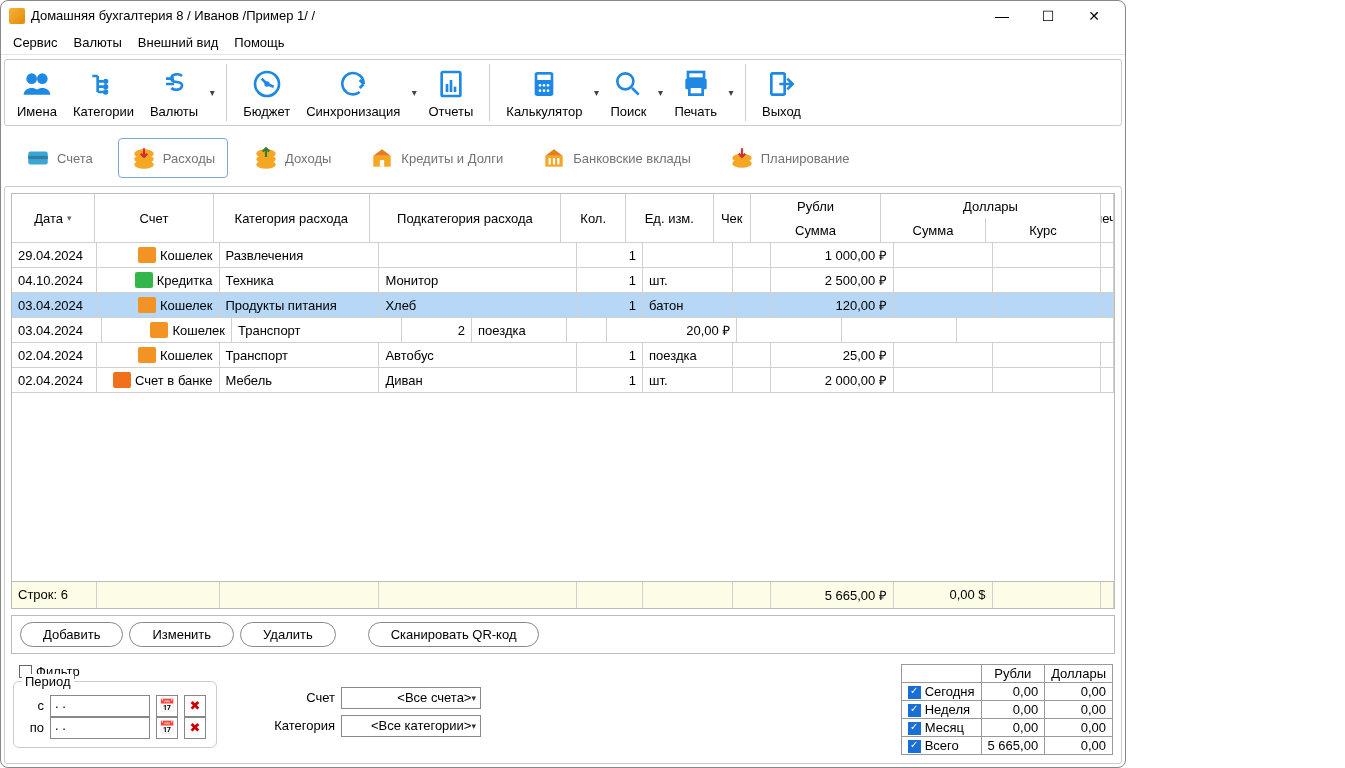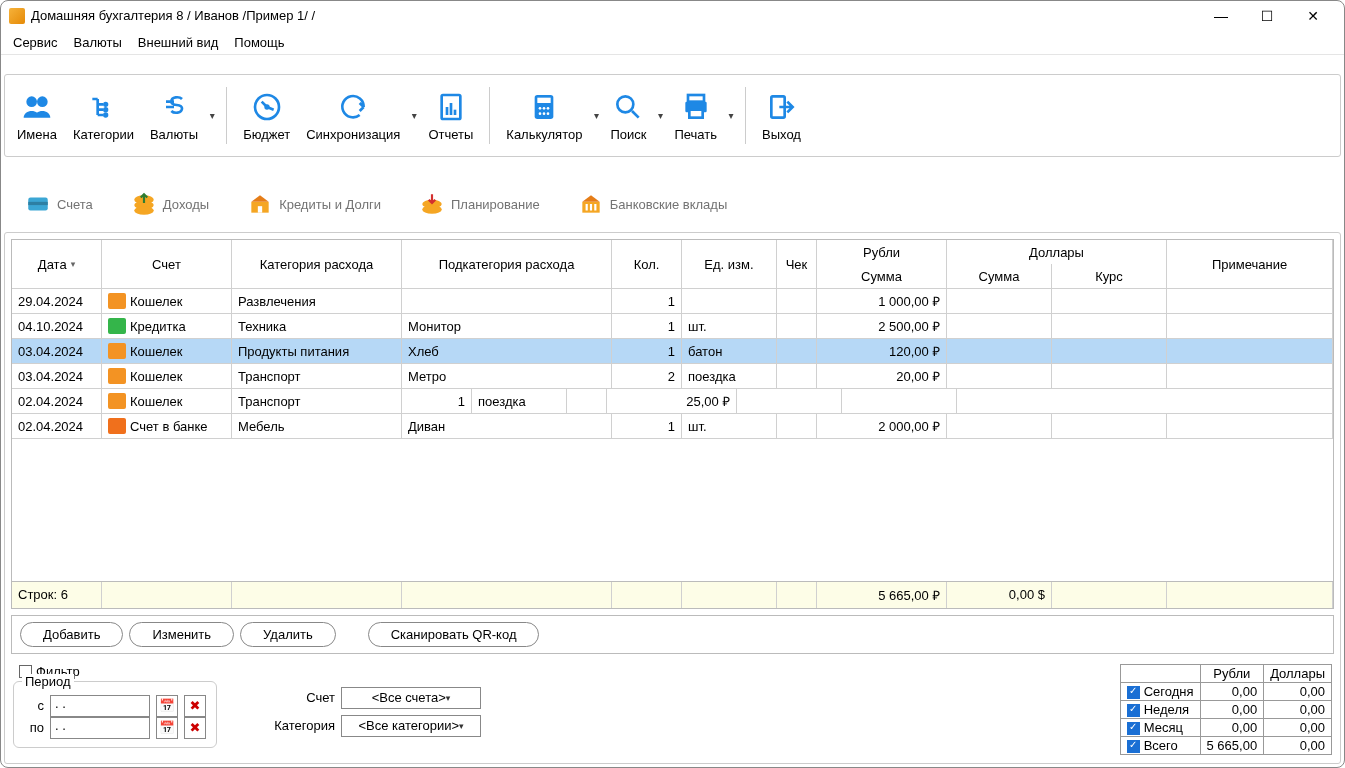--- a/index.html
+++ b/index.html
@@ -1,25 +1,25 @@
 <!DOCTYPE html>
 <html><head>
 <meta charset="utf-8">
 <style>
 *{box-sizing:border-box;margin:0;padding:0;font-family:"Segoe UI",Tahoma,sans-serif;font-size:13px;}
 body{background:#fff;overflow:hidden;}
-.window{width:1345px;height:768px;border:1px solid #888;border-radius:8px;background:#fff;display:flex;flex-direction:column;position:relative;}
+.window{width:1126px;height:768px;border:1px solid #888;border-radius:8px;background:#fff;display:flex;flex-direction:column;position:relative;}
 .titlebar{height:30px;display:flex;align-items:center;padding:0 8px;border-bottom:1px solid transparent;}
 .titlebar .app-icon{width:16px;height:16px;background:linear-gradient(135deg,#f6b23a,#e58a07);border-radius:2px;margin-right:6px;}
 .titlebar .title{flex:1;color:#000;}
 .win-controls{display:flex;gap:0;}
 .win-btn{width:46px;height:30px;display:flex;align-items:center;justify-content:center;font-size:14px;color:#000;}
 .menubar{height:24px;display:flex;align-items:center;padding:0 4px;gap:0;border-bottom:1px solid #e5e5e5;}
 .menu-item{padding:3px 8px;color:#000;}
-.toolbar{display:flex;align-items:flex-start;padding:12px 4px;border:1px solid #ccc; margin:19px 3px; border-radius:3px;}
+.toolbar{display:flex;align-items:flex-start;padding:4px 4px;border:1px solid #ccc; margin:4px 3px; border-radius:3px;}
 .tool-group{display:flex;border-right:1px solid #ccc;padding-right:8px;margin-right:8px;}
 .tool-group:last-child{border-right:none;}
 .tool-btn{display:flex;flex-direction:column;align-items:center;justify-content:flex-end;min-width:50px;padding:4px 8px 2px 8px;cursor:pointer;}
 .tool-btn svg{width:32px;height:32px;}
 .tool-btn .lbl{margin-top:4px;color:#000;font-size:13px;}
 .tool-dd{width:12px;display:flex;align-items:center;justify-content:center;cursor:pointer;}
 .tool-dd::after{content:"▾";font-size:10px;color:#444;}
 .section-tabs{display:flex;align-items:center;padding:6px 8px 6px 8px;gap:12px;margin:2px 3px;}
 .section-tab{display:flex;align-items:center;gap:6px;padding:6px 12px;border:1px solid transparent;border-radius:4px;cursor:pointer;font-size:14px;color:#737373;}
 .section-tab.active{border-color:#7fa8da;background:#fff;}
@@ -28,36 +28,36 @@
 .grid-wrap{flex:1;border:1px solid #bbb;margin:6px;display:flex;flex-direction:column;overflow:hidden;}
 .grid-head{display:flex;flex-direction:column;}
 .grid-row{display:flex;border-bottom:1px solid #d0d0d0;}
 .grid-head .cell{background:#fff;text-align:center;justify-content:center;border-right:1px solid #d0d0d0;font-size:13px;color:#000;height:24px;display:flex;align-items:center;}
 .cell{border-right:1px solid #d0d0d0;padding:0 6px;height:24px;display:flex;align-items:center;color:#000;overflow:hidden;white-space:nowrap;}
 .cell.num{justify-content:flex-end;}
 .grid-body{flex:1;overflow:auto;}
 .grid-body .grid-row.selected{background:#b6d8f6;}
 .footer-row{display:flex;background:#fdfde7;border-top:1px solid #bbb;}
 .footer-row .cell{height:26px;border-right:1px solid #d0d0d0;background:#fdfde7;}
-.c-date{width:90px;} .c-acct{width:130px;} .c-cat{width:170px;} .c-sub{width:210px;} .c-qty{width:70px;} .c-um{width:95px;} .c-chk{width:40px;} .c-rub{width:130px;} .c-dsum{width:105px;} .c-dkurs{width:115px;} .c-note{flex:1;}
+.c-date{width:90px;} .c-acct{width:130px;justify-content:flex-end;} .c-cat{width:170px;} .c-sub{width:210px;} .c-qty{width:70px;} .c-um{width:95px;} .c-chk{width:40px;} .c-rub{width:130px;} .c-dsum{width:105px;} .c-dkurs{width:115px;} .c-note{flex:1;}
 .grid-head-top .cell{height:26px;}
 .btns-row{display:flex;gap:6px;padding:6px 8px;border:1px solid #bbb;margin:0 6px 6px 6px;align-items:center;}
 .btn{border:1px solid #888;border-radius:14px;background:#fff;padding:4px 22px;cursor:pointer;color:#000;font-size:13px;}
 .filter-area{display:flex;padding:4px 8px 8px 8px;align-items:flex-start;gap:18px;}
 .filter-chk{display:flex;align-items:center;gap:4px;padding-left:6px;padding-bottom:2px;}
 .filter-left{border:1px solid #ccc;border-radius:6px;padding:6px 10px;}
 .filter-left .legend{position:relative;top:-14px;left:-2px;background:#fff;padding:0 3px;color:#000;}
 .filter-row{display:flex;align-items:center;gap:6px;margin-top:-8px;margin-bottom:8px;}
 .filter-row:last-child{margin-bottom:2px;}
 .filter-row label{width:20px;text-align:right;}
 .date-input{border:1px solid #888;width:100px;height:22px;padding:0 4px;background:#fff;}
 .cal-btn{width:22px;height:22px;border:1px solid #888;display:inline-flex;align-items:center;justify-content:center;}
 .filter-mid-row{display:flex;align-items:center;gap:6px;margin-bottom:6px;}
 .filter-mid-row label{width:100px;text-align:right;}
-.combo{border:1px solid #888;height:22px;width:140px;padding:0 4px;display:flex;align-items:center;justify-content:center;background:#fff;}
+.combo{border:1px solid #888;height:22px;width:140px;padding:0 4px;display:flex;align-items:center;justify-content:flex-end;background:#fff;}
 .combo::after{content:"▾";font-size:9px;color:#333;}
 .summary-table{margin-left:auto;border:1px solid #999;border-collapse:collapse;}
 .summary-table td,.summary-table th{border:1px solid #999;padding:1px 6px;color:#000;font-weight:normal;font-size:13px;}
 .summary-table th{text-align:center;}
 .summary-table td.num{text-align:right;}
 .chk{appearance:none;width:13px;height:13px;border:1px solid #666;background:#fff;display:inline-block;vertical-align:middle;position:relative;}
 .chk.checked{background:#1a6fd4;border-color:#1a6fd4;}
 .chk.checked::after{content:"✓";color:#fff;font-size:10px;position:absolute;left:1px;top:-2px;}
 .acct-icon{width:18px;height:16px;display:inline-block;border-radius:2px;margin-right:4px;vertical-align:middle;}
 .acct-wallet{background:#f39323;}
@@ -184,54 +184,63 @@
     </div>
 
   <div class="section-tabs" id="section-tabs">
       <div class="section-tab">
         <svg viewBox="0 0 24 24">
           <rect x="3" y="6" width="18" height="12" rx="2" fill="#3ba6d4"></rect>
           <rect x="3" y="10" width="18" height="3" fill="#2d7fa3"></rect>
         </svg>
         <span>Счета</span>
       </div>
+      <div class="section-tab active">
+        <svg viewBox="0 0 24 24">
+          <ellipse cx="12" cy="8" rx="9" ry="4" fill="#f5a623"></ellipse>
+          <ellipse cx="12" cy="13" rx="9" ry="4" fill="#f5a623"></ellipse>
+          <ellipse cx="12" cy="18" rx="9" ry="4" fill="#f5a623"></ellipse>
+          <path d="M12 3v8M9 8l3 3 3-3" stroke="#d32f2f" stroke-width="2" fill="none"></path>
+        </svg>
+        <span>Расходы</span>
+      </div>
       <div class="section-tab">
         <svg viewBox="0 0 24 24">
           <ellipse cx="12" cy="8" rx="9" ry="4" fill="#f5a623"></ellipse>
           <ellipse cx="12" cy="13" rx="9" ry="4" fill="#f5a623"></ellipse>
           <ellipse cx="12" cy="18" rx="9" ry="4" fill="#f5a623"></ellipse>
           <path d="M12 11V3M9 6l3-3 3 3" stroke="#2e7d32" stroke-width="2" fill="none"></path>
         </svg>
         <span>Доходы</span>
       </div>
       <div class="section-tab">
         <svg viewBox="0 0 24 24">
           <rect x="4" y="10" width="16" height="10" fill="#f5a623"></rect>
           <path d="M4 10l8-6 8 6" fill="#e57d18"></path>
           <rect x="10" y="14" width="4" height="6" fill="#fff"></rect>
         </svg>
         <span>Кредиты и Долги</span>
-      </div>
-      <div class="section-tab">
-        <svg viewBox="0 0 24 24">
-          <ellipse cx="12" cy="12" rx="9" ry="4" fill="#f5a623"></ellipse>
-          <ellipse cx="12" cy="17" rx="9" ry="4" fill="#f5a623"></ellipse>
-          <path d="M12 3v8M9 8l3 3 3-3" stroke="#d32f2f" stroke-width="2" fill="none"></path>
-        </svg>
-        <span>Планирование</span>
       </div>
       <div class="section-tab">
         <svg viewBox="0 0 24 24">
           <rect x="4" y="10" width="16" height="10" fill="#f5a623"></rect>
           <path d="M4 10l8-6 8 6" fill="#e57d18"></path>
           <rect x="7" y="12" width="2" height="6" fill="#fff"></rect>
           <rect x="11" y="12" width="2" height="6" fill="#fff"></rect>
           <rect x="15" y="12" width="2" height="6" fill="#fff"></rect>
         </svg>
         <span>Банковские вклады</span>
+      </div>
+      <div class="section-tab">
+        <svg viewBox="0 0 24 24">
+          <ellipse cx="12" cy="12" rx="9" ry="4" fill="#f5a623"></ellipse>
+          <ellipse cx="12" cy="17" rx="9" ry="4" fill="#f5a623"></ellipse>
+          <path d="M12 3v8M9 8l3 3 3-3" stroke="#d32f2f" stroke-width="2" fill="none"></path>
+        </svg>
+        <span>Планирование</span>
       </div>
     </div>
 
   <div class="content">
     <div class="grid-wrap">
       <div class="grid-head">
         <div class="grid-row grid-head-top">
           <div class="cell c-date" style="border-bottom:none;height:48px" rowspan="2">
               <span>Дата</span>
               <span class="sort-arrow">▾</span>
@@ -293,33 +302,33 @@
             <div class="cell c-chk"></div>
             <div class="cell c-rub num">120,00 ₽</div>
             <div class="cell c-dsum"></div>
             <div class="cell c-dkurs"></div>
             <div class="cell c-note"></div>
           </div>
           <div class="grid-row">
             <div class="cell c-date">03.04.2024</div>
             <div class="cell c-acct"><span class="acct-icon acct-wallet"></span>Кошелек</div>
             <div class="cell c-cat">Транспорт</div>
-            <div class="cell c-sub">Метро</div>
             <div class="cell c-qty num">2</div>
             <div class="cell c-um">поездка</div>
             <div class="cell c-chk"></div>
             <div class="cell c-rub num">20,00 ₽</div>
             <div class="cell c-dsum"></div>
             <div class="cell c-dkurs"></div>
             <div class="cell c-note"></div>
           </div>
           <div class="grid-row">
             <div class="cell c-date">02.04.2024</div>
             <div class="cell c-acct"><span class="acct-icon acct-wallet"></span>Кошелек</div>
             <div class="cell c-cat">Транспорт</div>
+            <div class="cell c-sub">Автобус</div>
             <div class="cell c-qty num">1</div>
             <div class="cell c-um">поездка</div>
             <div class="cell c-chk"></div>
             <div class="cell c-rub num">25,00 ₽</div>
             <div class="cell c-dsum"></div>
             <div class="cell c-dkurs"></div>
             <div class="cell c-note"></div>
           </div>
           <div class="grid-row">
             <div class="cell c-date">02.04.2024</div>

